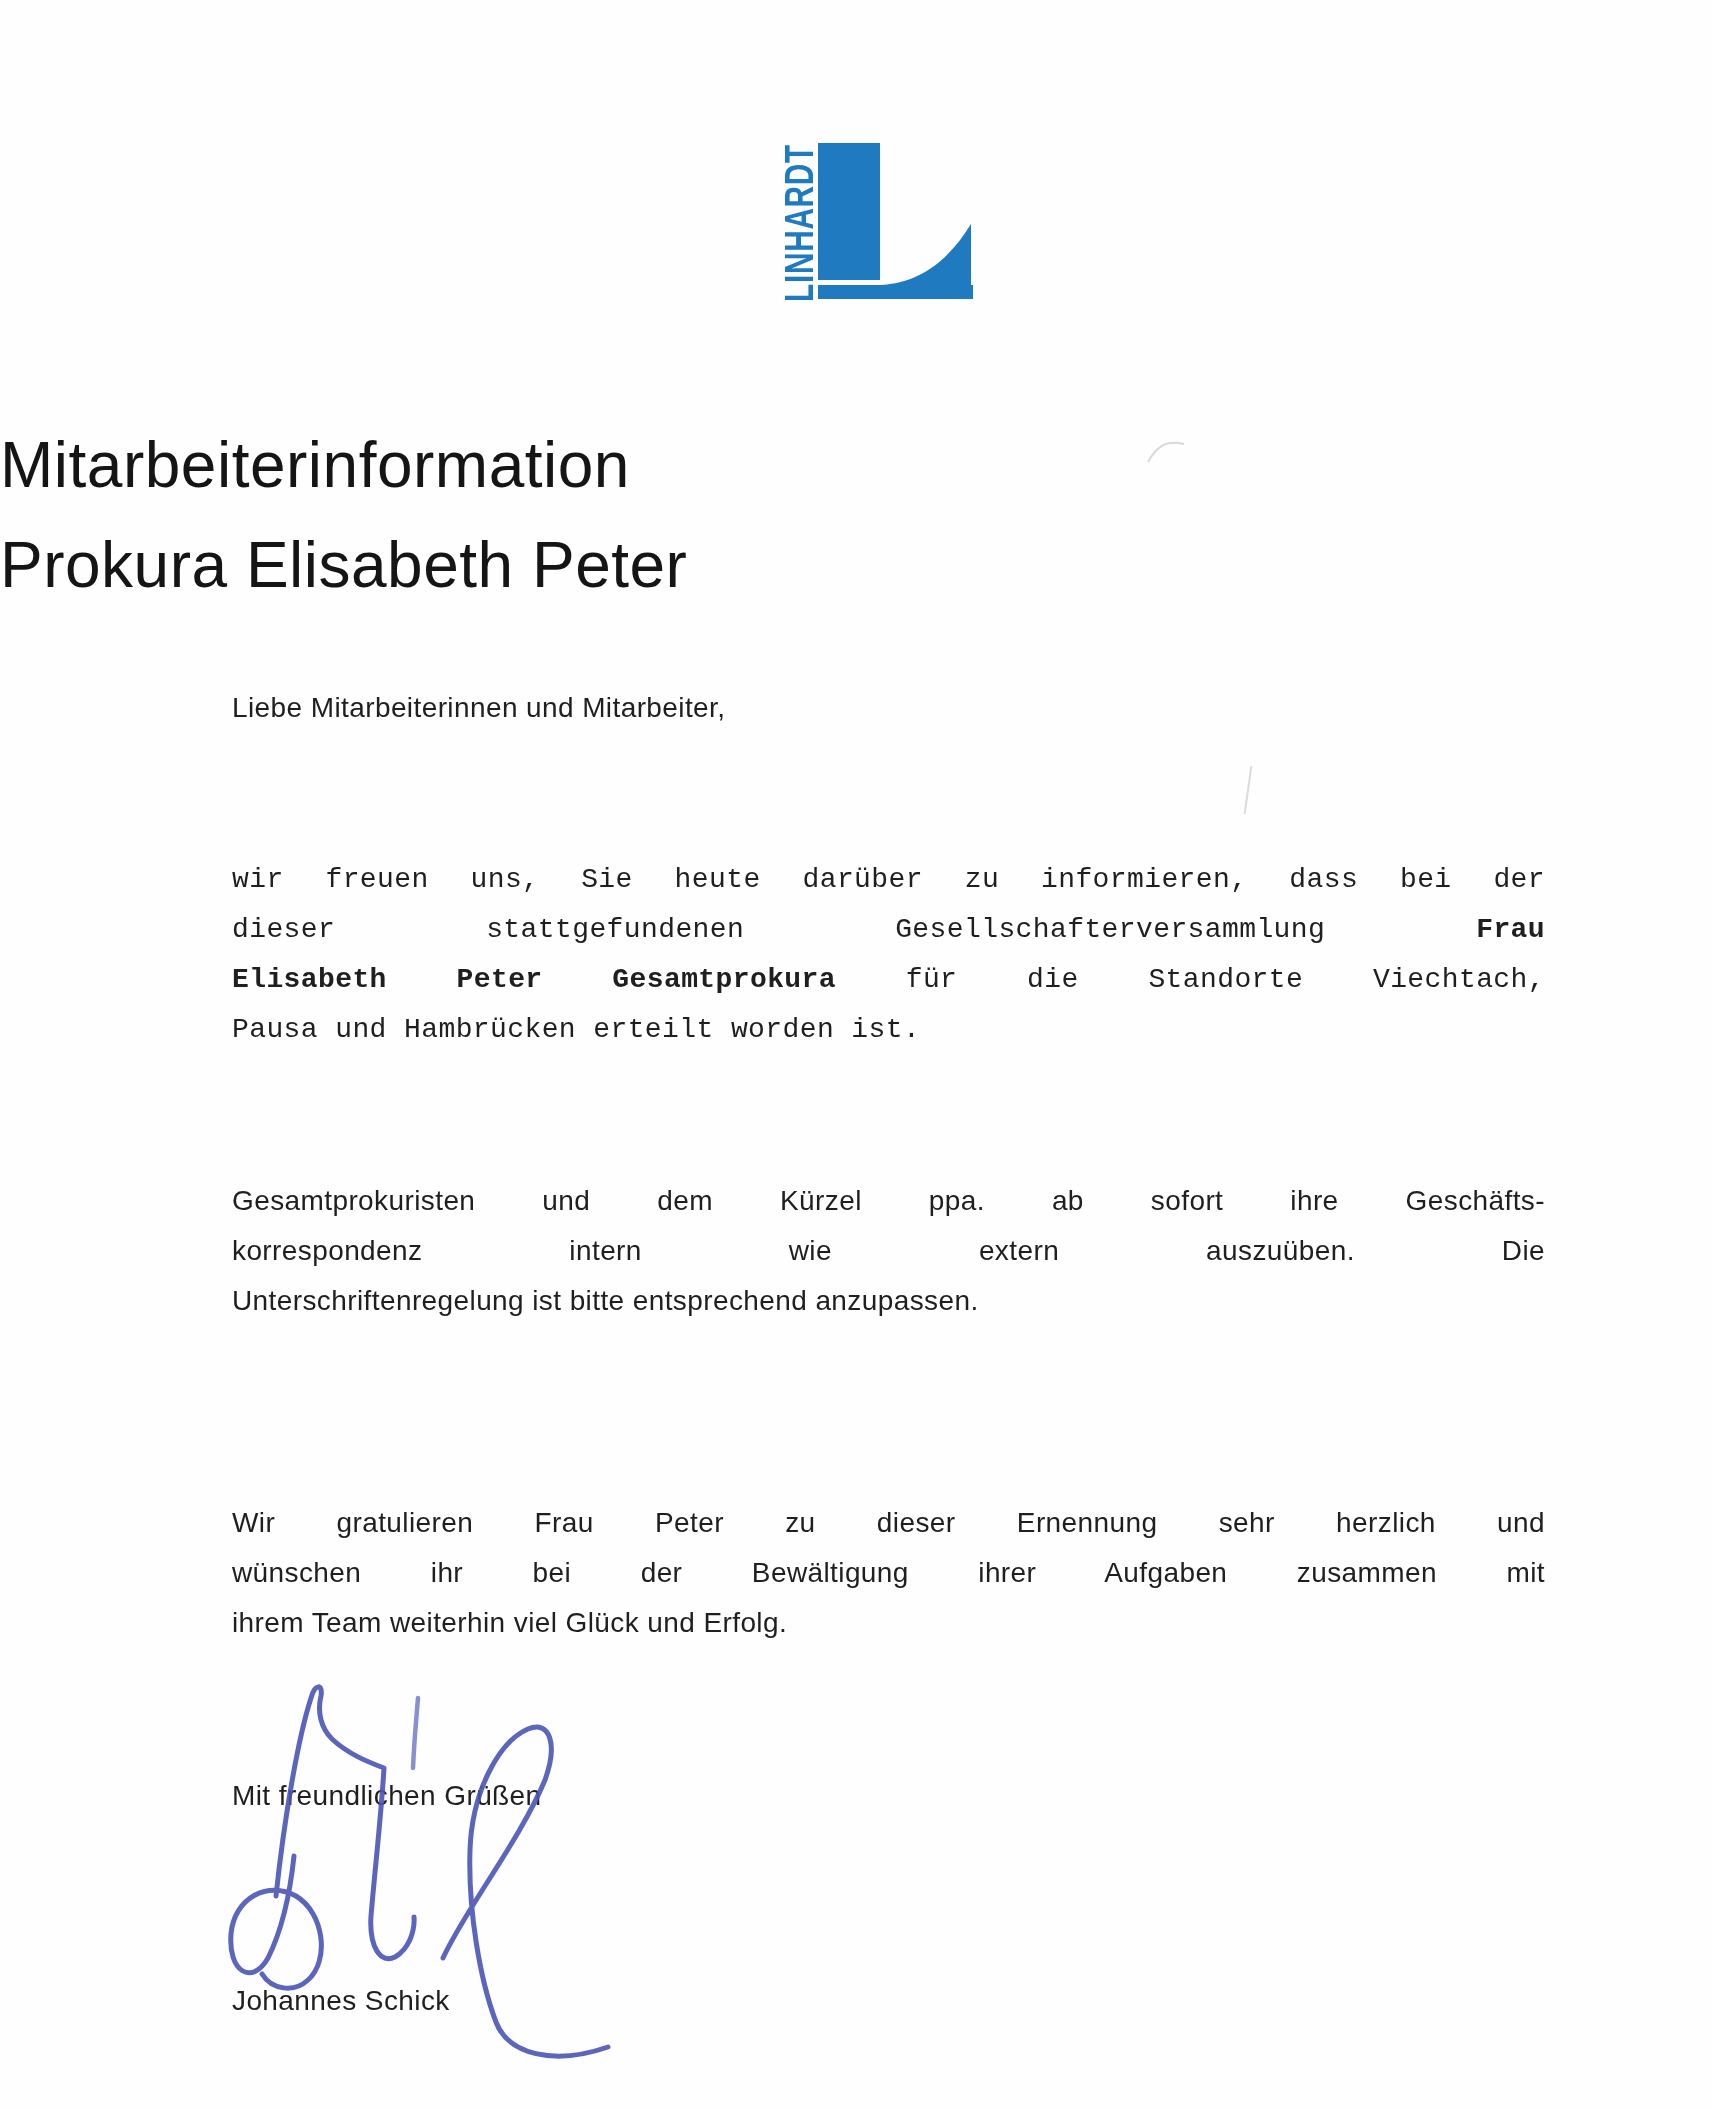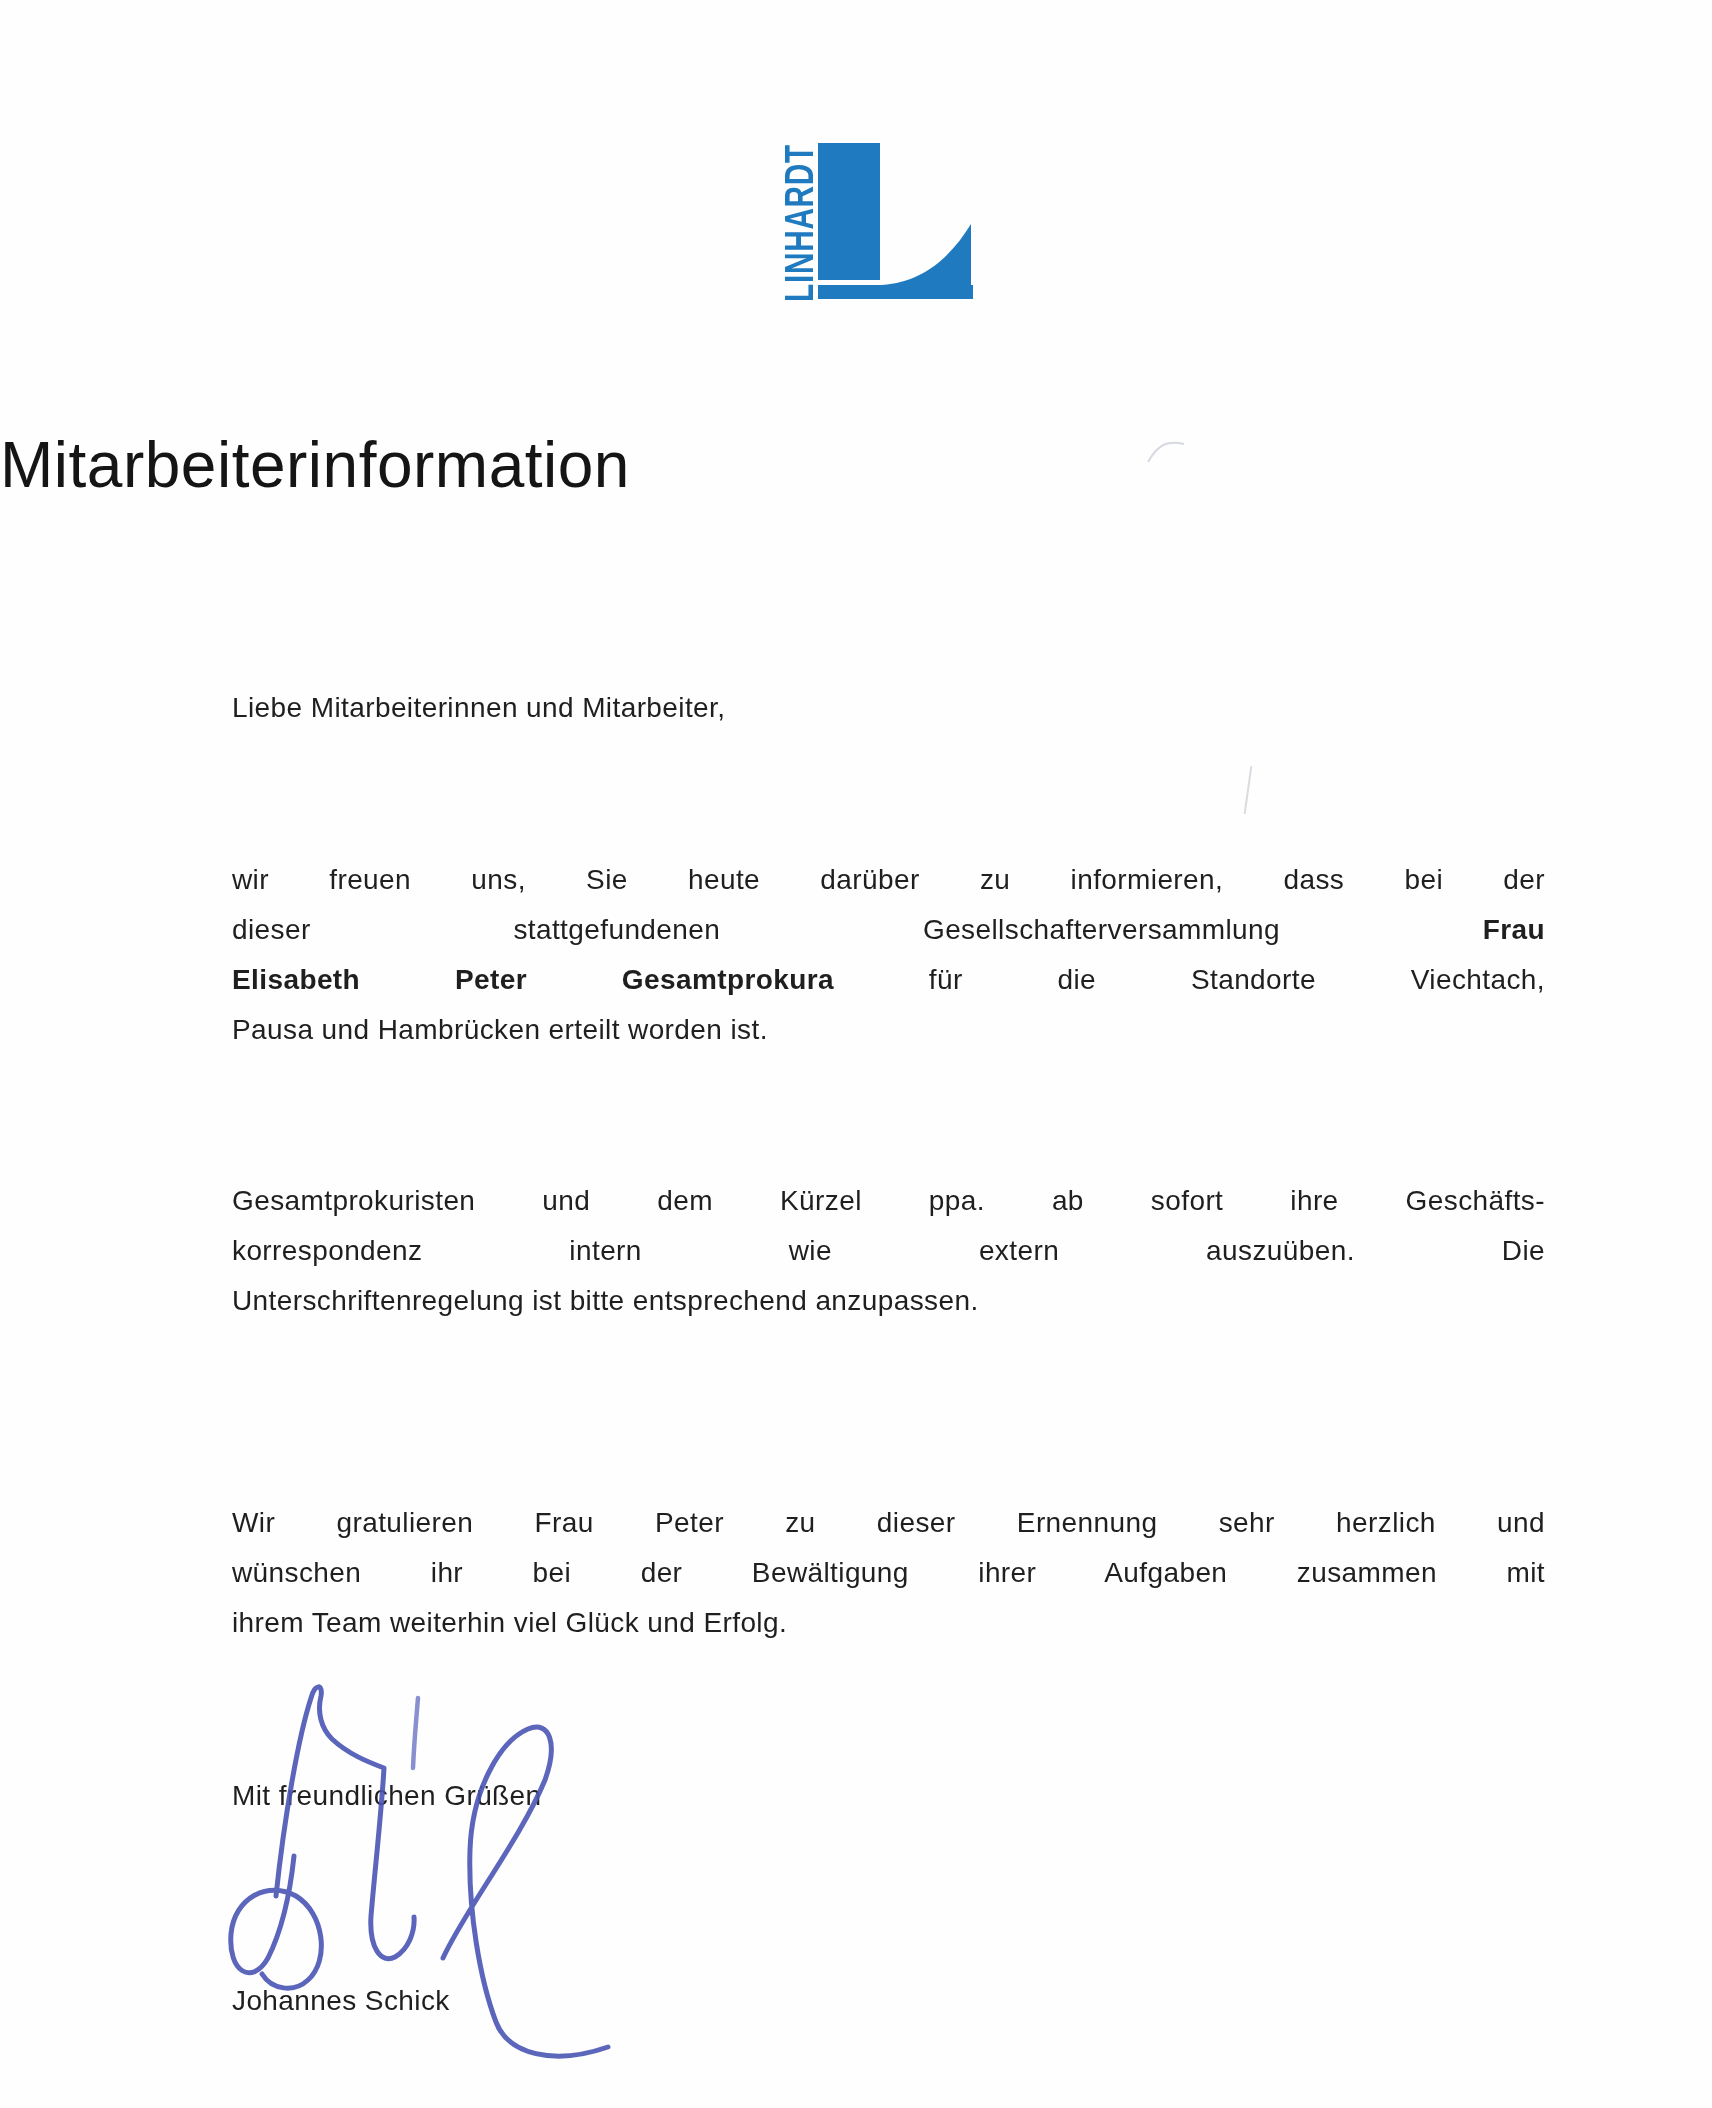--- a/index.html
+++ b/index.html
@@ -30,21 +30,21 @@
   .bodytext {
     position:absolute;
     left:232px;
     width:1313px;
     font-size:28px;
     line-height:50px;
     letter-spacing:0.4px;
     color:#1f1f1f;
   }
   .salutation { top:683px; }
-  .para-1 { top:855px; }
+  .para-1 { top:855px;font-family:Liberation Mono, monospace; }
   .para-2 { top:1176px; }
   .para-3 { top:1498px; }
   .closing { top:1771px; }
   .signer  { top:1976px; }
   .line { width:100%; }
   .line.just { text-align:justify; text-align-last:justify; }
   .line .b { font-weight:bold; }
   .signature-wrap { position:absolute; left:218px; top:1668px; width:440px; height:400px; pointer-events:none; }
   .artifact-squiggle { position:absolute; left:1142px; top:432px; width:48px; height:40px; opacity:0.55; }
   .artifact-streak {
@@ -65,20 +65,21 @@
       <path d="M104,149 C145,146 172,122 193,88 L193,163 L104,163 Z" fill="#1f7ac0"></path>
     </svg>
   </div>
 
   <svg class="artifact-squiggle" viewBox="0 0 48 40">
     <path d="M6,30 C16,12 26,8 42,12" fill="none" stroke="#b8bcc8" stroke-width="2"></path>
   </svg>
   <div class="artifact-streak"></div>
 
   <div class="title title-1">Mitarbeiterinformation</div>
+  <div class="title title-2">Prokura Elisabeth Peter</div>
 
   <div class="bodytext salutation">Liebe Mitarbeiterinnen und Mitarbeiter,</div>
 
   <div class="bodytext para-1">
       <div class="line just"><span>wir freuen uns, Sie heute darüber zu informieren, dass bei der</span></div>
       <div class="line just"><span>dieser stattgefundenen Gesellschafterversammlung </span><span class="b">Frau</span></div>
       <div class="line just"><span class="b">Elisabeth Peter Gesamtprokura</span><span> für die Standorte Viechtach,</span></div>
       <div class="line"><span>Pausa und Hambrücken erteilt worden ist.</span></div>
     </div>
   <div class="bodytext para-2">

